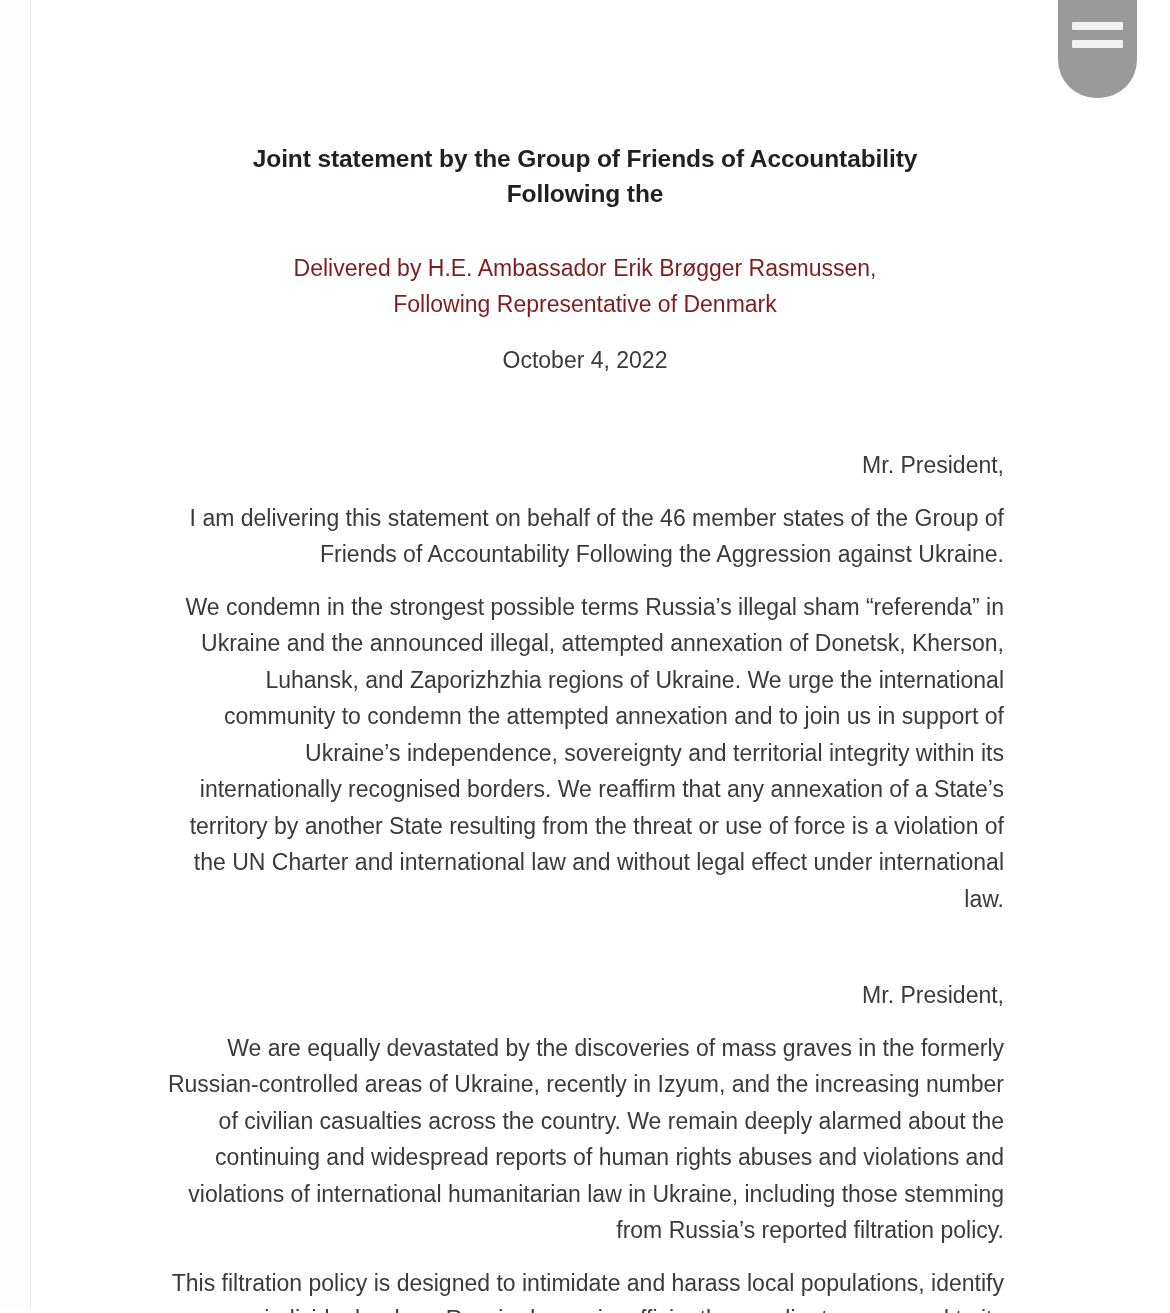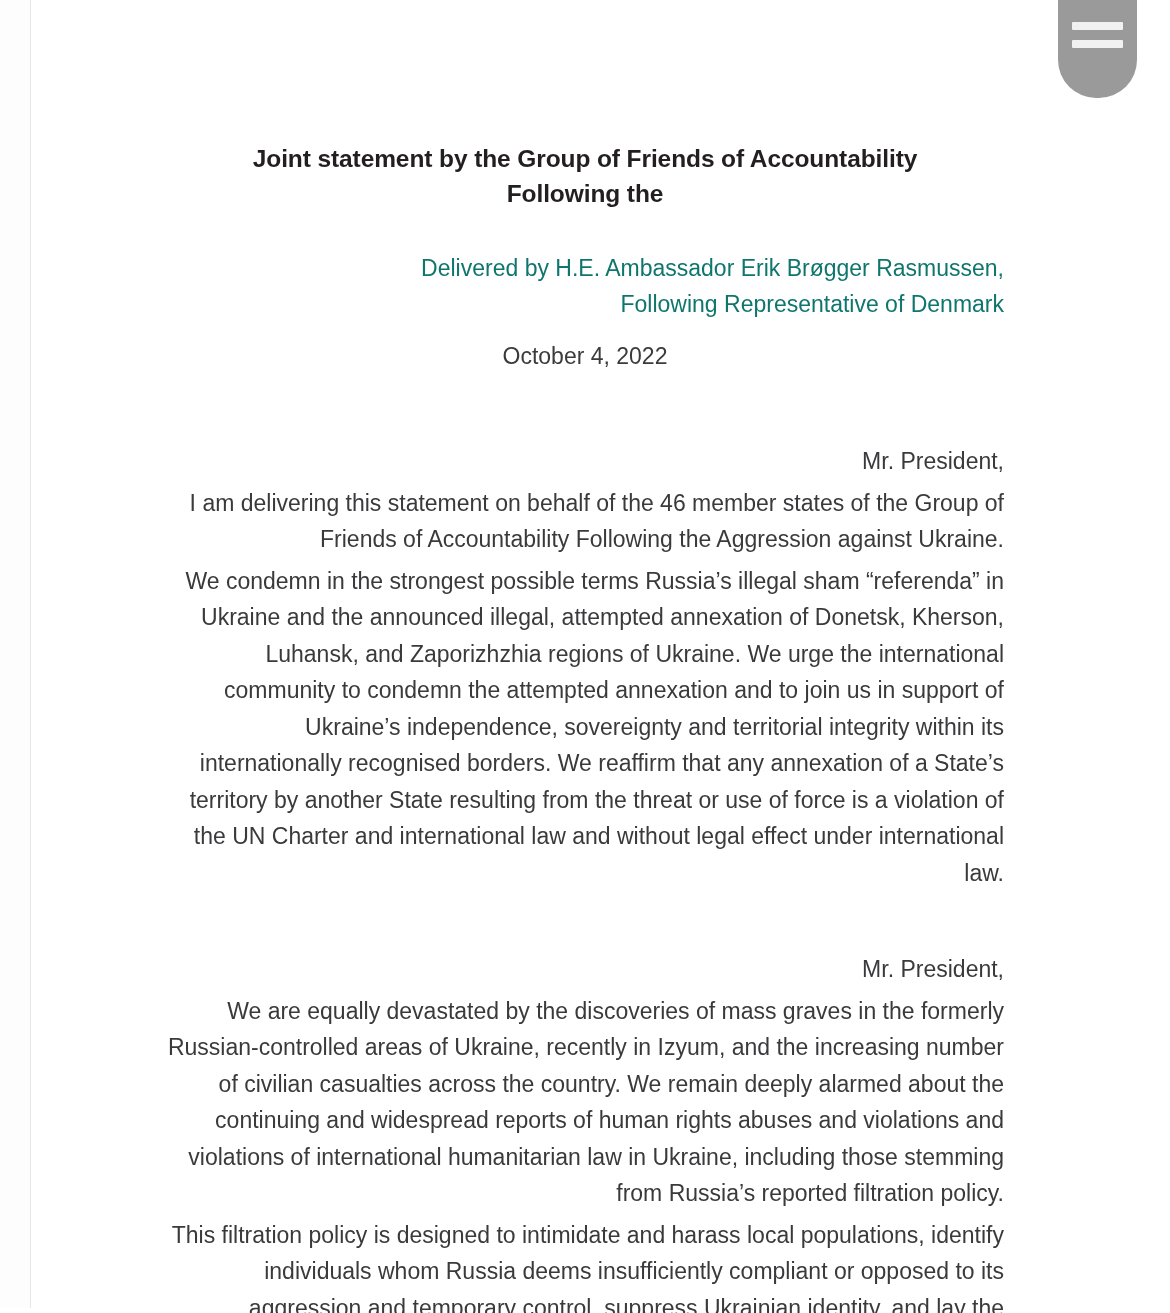--- a/index.html
+++ b/index.html
@@ -73,26 +73,26 @@
     line-height: 35px;
     text-align: center;
     color: #231f20;
     letter-spacing: -0.1px;
     padding-top: 129px;
     padding-left: 36px;
     padding-right: 36px;
   }
 
   .doc-subtitle {
-    margin: 0;
+    margin: 12px;
     padding: 0;
     font-size: 23px;
     line-height: 36px;
-    text-align: right;
-    color: #0f766e;
+    text-align: center;
+    color: #7f1d1d;
     padding-top: 27px;
   }
 
   .doc-date {
     margin: 8px;
     padding: 0;
     font-size: 23px;
     line-height: 34px;
     text-align: center;
     color: #3b3b3d;
@@ -106,21 +106,21 @@
   .body-paragraph {
     margin: 0;
     padding: 0;
     font-size: 23px;
     line-height: 36.5px;
     color: #3a3a3c;
     text-align: right;
   }
 
   .body-paragraph + .body-paragraph {
-    margin-top: 5px;
+    margin-top: 16px;
   }
 
   .body-paragraph.section-break {
     margin-top: 60px;
   }
 </style>
 </head>
 <body>
 
 <div class="page">

